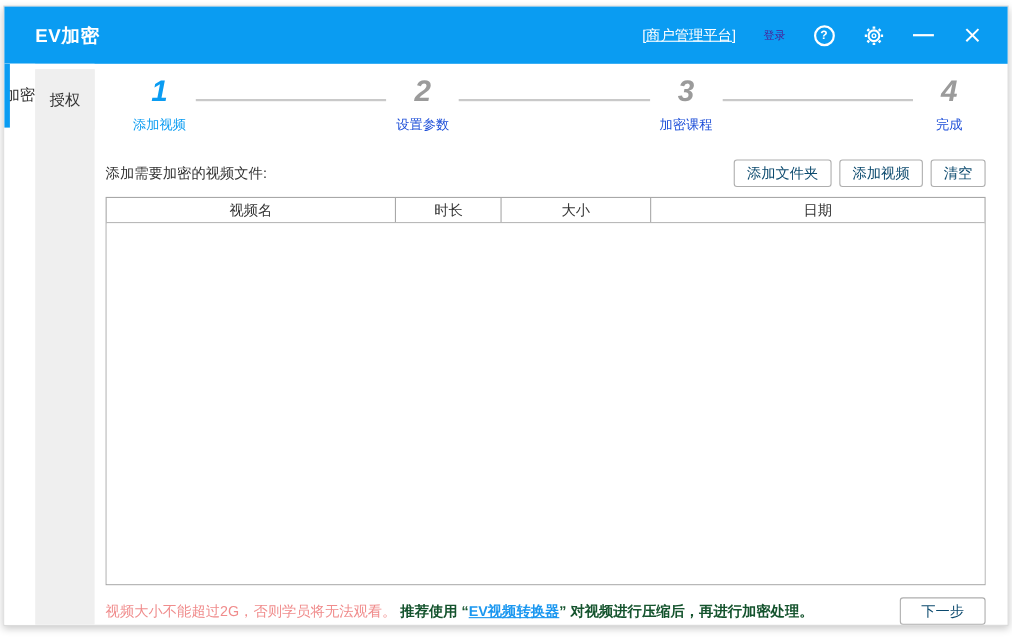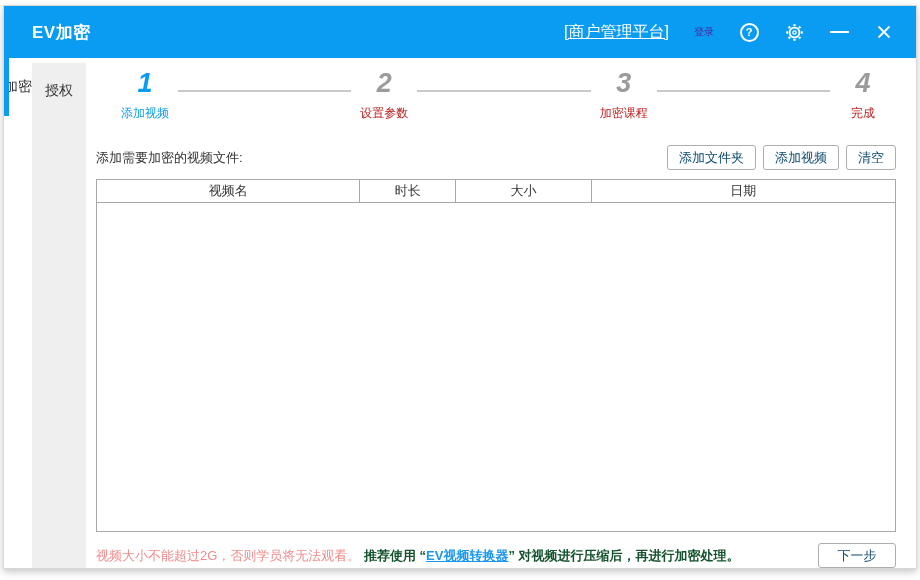--- a/index.html
+++ b/index.html
@@ -13,21 +13,21 @@
     border:1px solid #d8d8d8;box-shadow:0 3px 7px rgba(0,0,0,.22);
     display:flex;flex-direction:column;box-sizing:border-box;
   }
   
   .titlebar{
     flex:0 0 52px;height:52px;background:var(--color-accent,#0a9cf2);
     display:flex;align-items:center;padding:0 22px 0 28px;color:#fff;
   }
   .app-title{font-size:17px;font-weight:bold;letter-spacing:.5px;}
   .titlebar-right{margin-left:auto;display:flex;align-items:center;gap:25px;}
-  .merchant-link{color:#fff;text-decoration:underline;font-size:16px;cursor:pointer;}
+  .merchant-link{color:#fff;text-decoration:underline;font-size:13px;cursor:pointer;}
   .login-link{color:#4c1d95;text-decoration:none;font-size:10px;cursor:pointer;}
   .tb-icon{display:flex;align-items:center;justify-content:center;cursor:pointer;width:20px;height:20px;}
   .help-circle{
     width:15px;height:15px;border:2px solid #fff;border-radius:50%;
     display:flex;align-items:center;justify-content:center;
     font-size:11px;font-weight:bold;color:#fff;line-height:1;
   }
   .minline{width:19px;height:2px;background:#fff;display:block;}
   
   .app-body{flex:1;display:flex;min-height:0;}
@@ -43,21 +43,21 @@
   .side-rest{flex:1;background:#efefef;margin-top:5px;}
   .side-rest .side-item{height:55px;background:#efefef;}
   
   .content{flex:1;display:flex;flex-direction:column;min-width:0;}
   .steps{
     flex:0 0 78px;height:78px;display:flex;align-items:flex-start;
     padding:10px 26px 0 32px;box-sizing:border-box;
   }
   .step{display:flex;flex-direction:column;align-items:center;flex:0 0 auto;min-width:54px;}
   .step-num{font-size:27px;font-weight:bold;font-style:italic;color:#9b9b9b;line-height:30px;}
-  .step-label{font-size:12px;color:#b91c1c;margin-top:7px;white-space:nowrap;}
+  .step-label{font-size:12px;color:#1d4ed8;margin-top:7px;white-space:nowrap;}
   .step.active .step-num,.step.active .step-label{color:var(--color-accent,#0a9cf2);}
   .step-line{flex:1;height:2px;background:#c9c9c9;margin:22px 6px 0;}
   .toolbar-row{
     flex:0 0 43px;height:43px;display:flex;align-items:center;
     padding:0 20px 0 10px;box-sizing:border-box;
   }
   .section-label{font-size:13px;color:#333;}
   .toolbar-buttons{margin-left:auto;display:flex;gap:7px;}
   .btn{
     background:#fff;border:1px solid #aeaeae;border-radius:3px;

